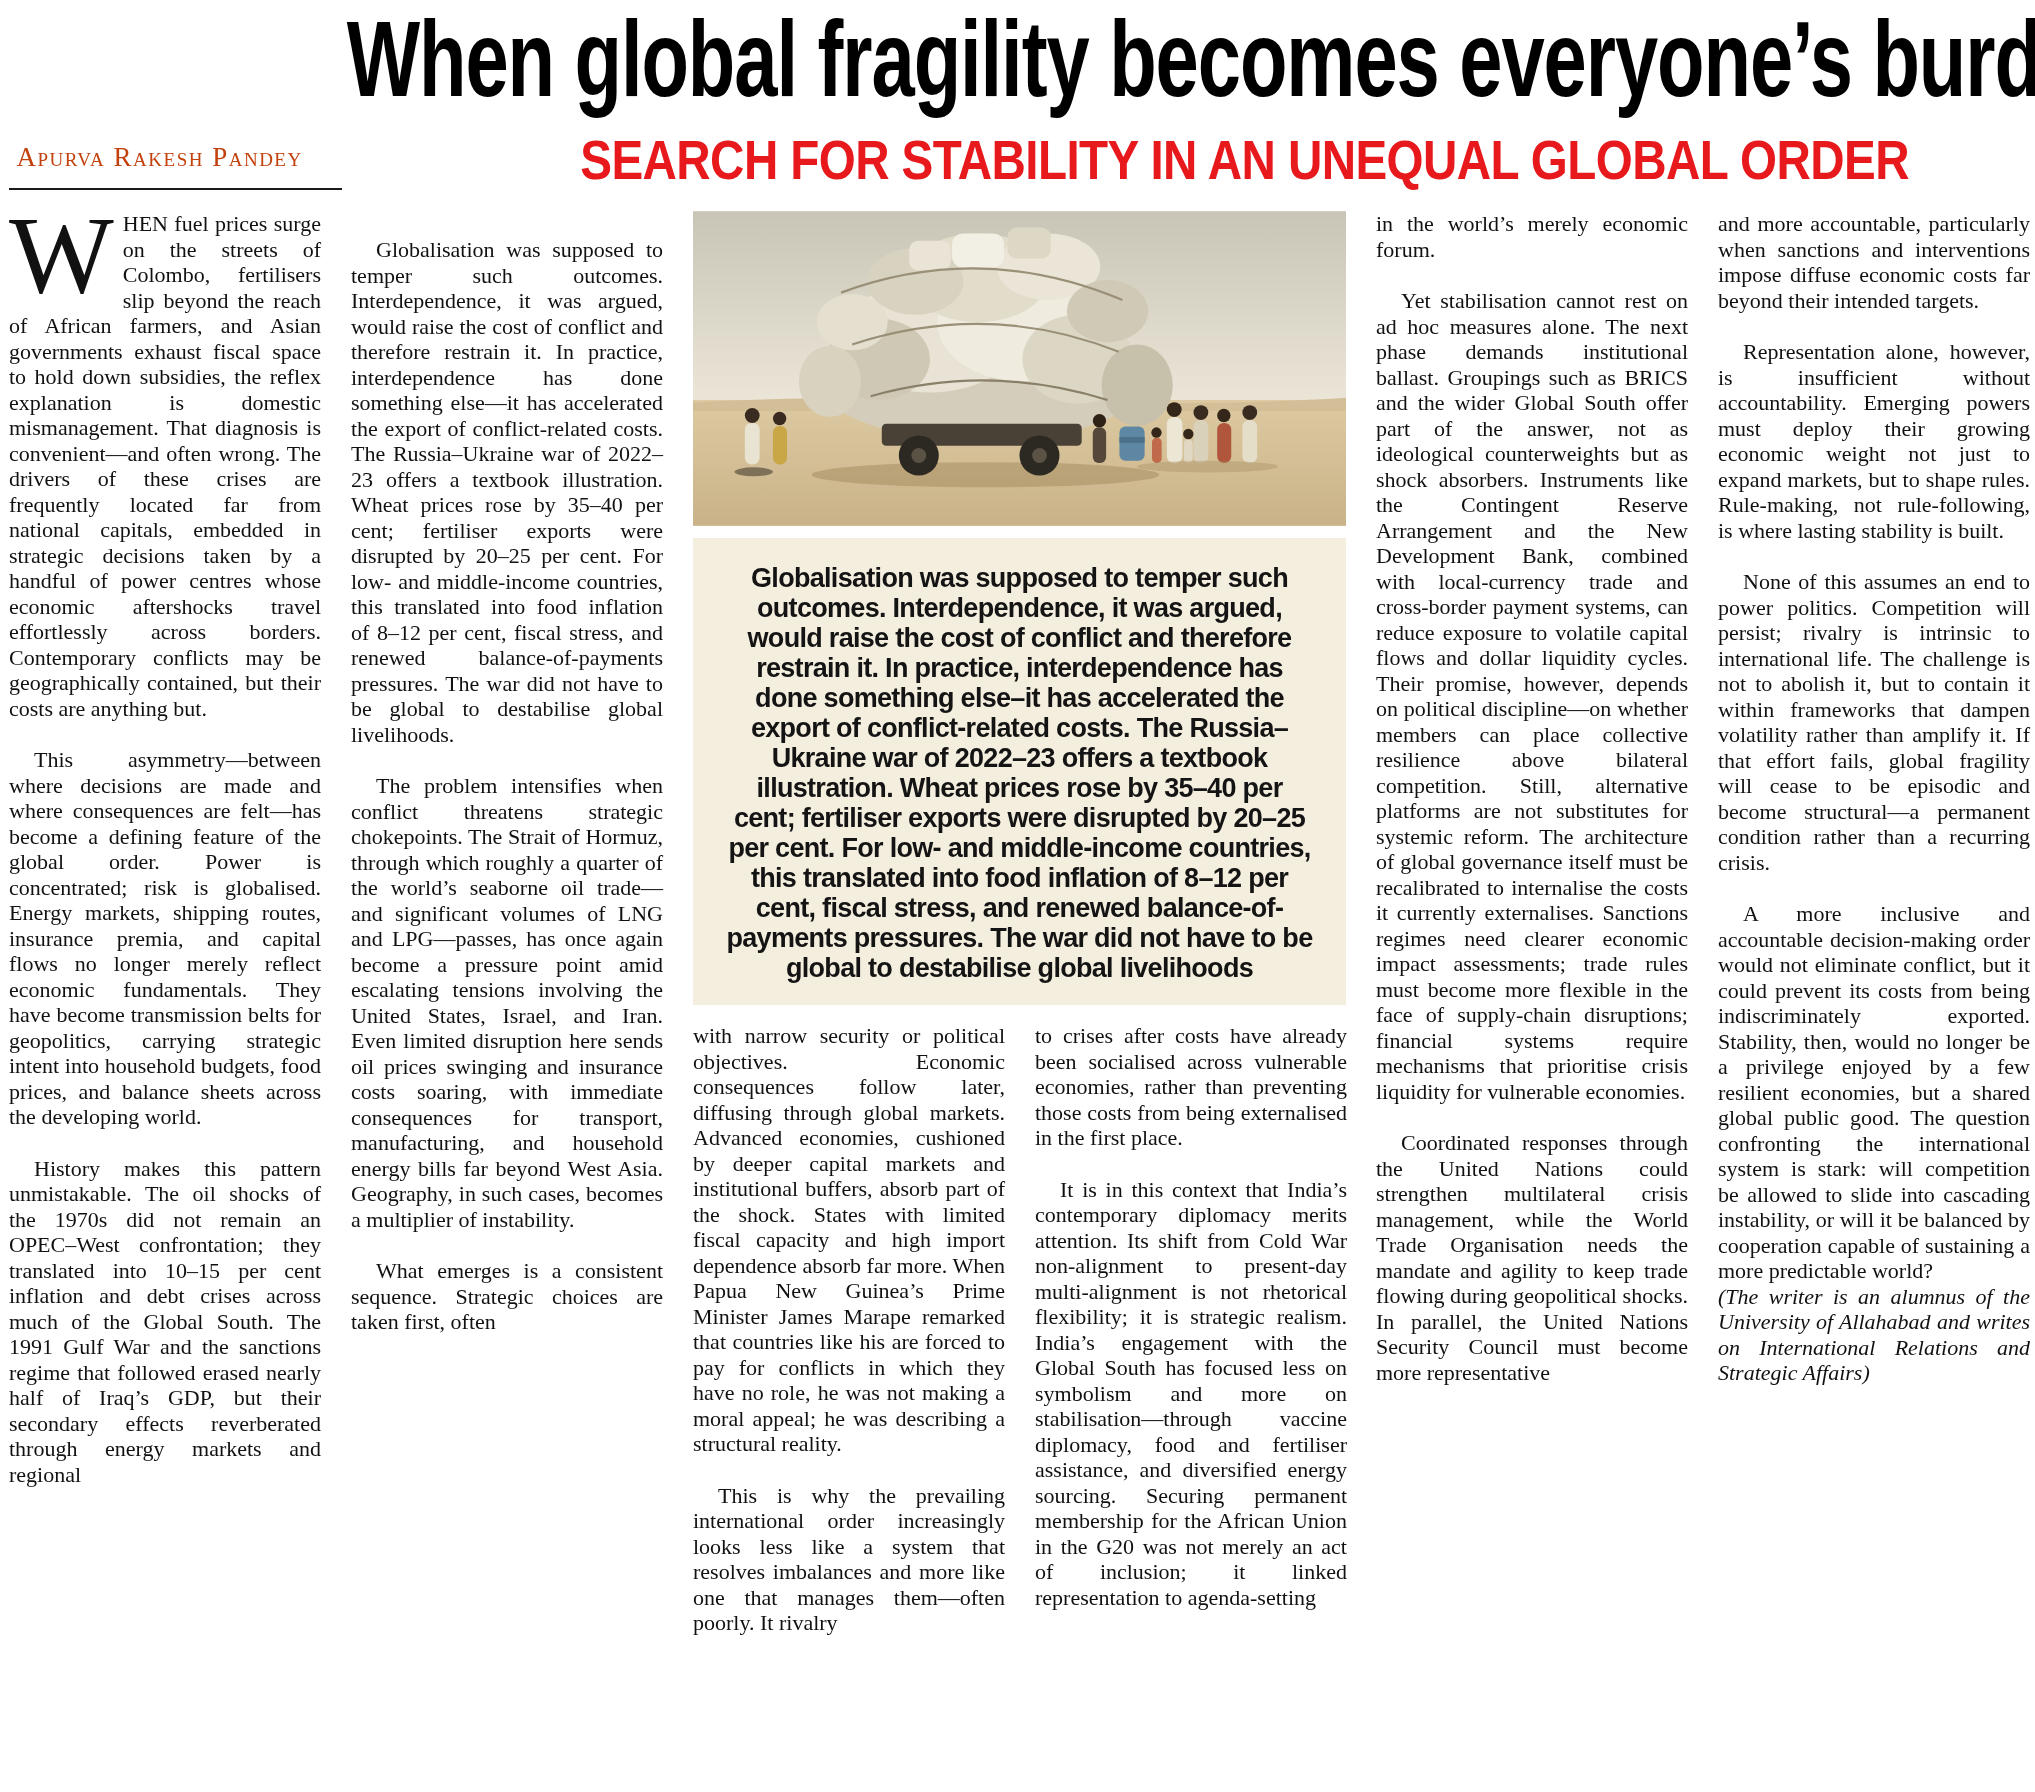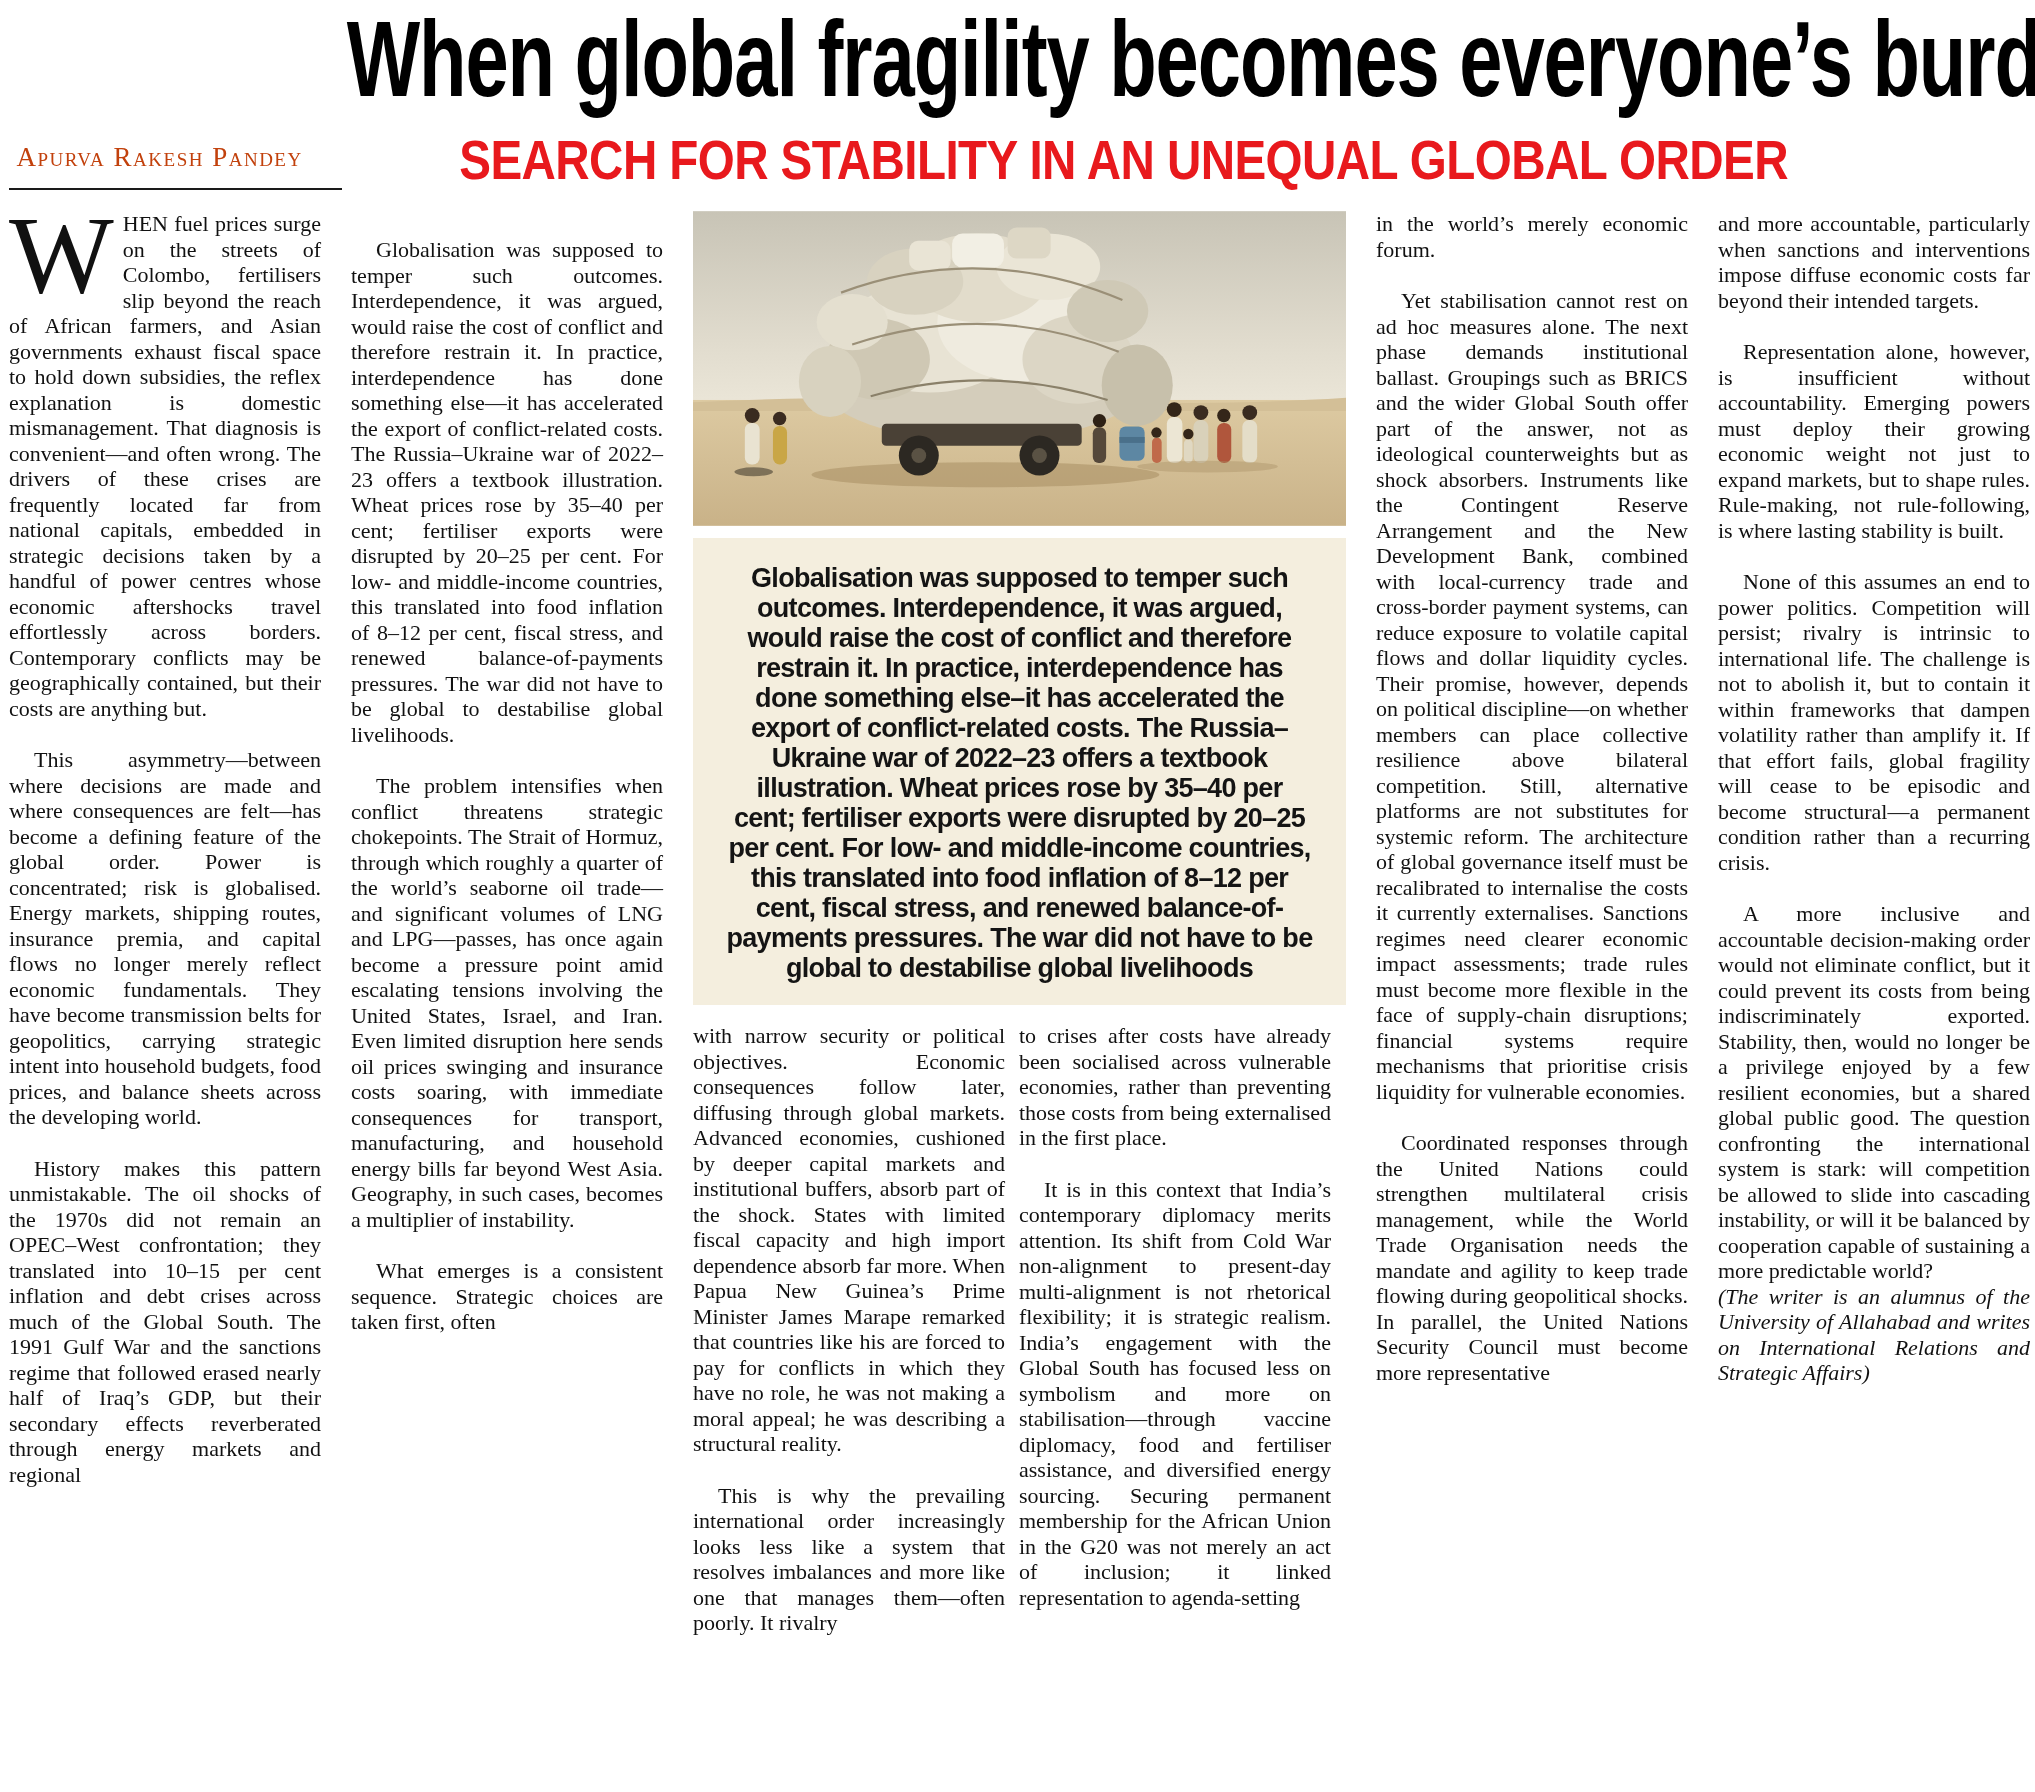--- a/index.html
+++ b/index.html
@@ -40,21 +40,21 @@
   }
   .byline{
     font-family:"Liberation Serif", serif;
     font-variant:small-caps;
     letter-spacing:1.5px;
     font-size:27px;
     color:#c2410c;
   }
   .kicker{
     flex:1;
-    text-align:left;
+    text-align:right;
     white-space:nowrap;
     font-family:"Liberation Sans", sans-serif;
     font-weight:bold;
     font-size:56px;
     line-height:59px;
     margin-top:-6px;
   }
   .kicker .squeeze{
     display:inline-block;
     transform:scaleX(0.85);
@@ -63,21 +63,21 @@
   }
   
   .body-row{
     display:flex;
     gap:30px;
     padding:21px 9px 0 9px;
     align-items:flex-start;
   }
   .col{width:312px;flex:none;}
   .mid{width:653px;flex:none;}
-  .mid-cols{display:flex;gap:14px;margin-top:18px;}
+  .mid-cols{display:flex;gap:30px;margin-top:18px;}
   .mid-cols .col{width:312px;}
   .col p{
     margin:0;
     text-align:justify;
     font-size:22px;
     line-height:25.5px;
     hyphens:auto;
   }
   .col p.indent{text-indent:25px;margin-top:26px;}
   .dropcap{

